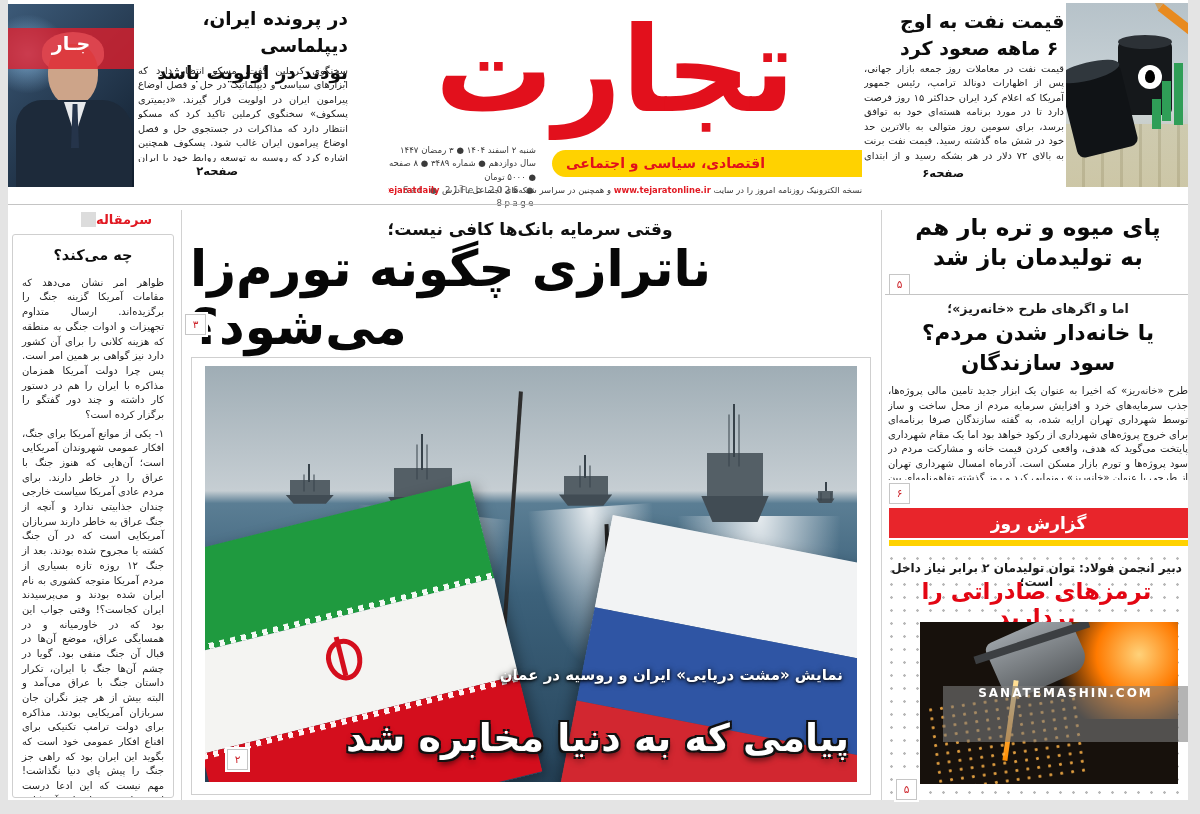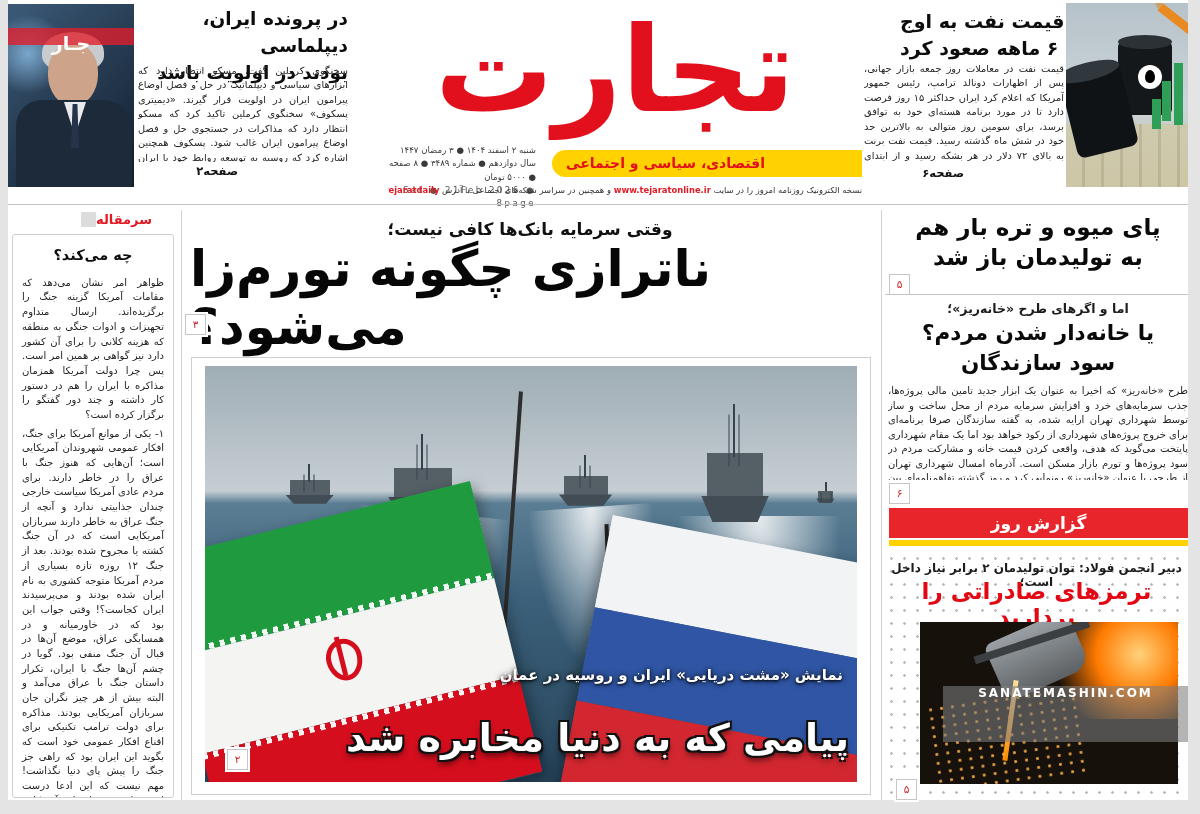--- a/index.html
+++ b/index.html
@@ -17,21 +17,21 @@
   .vrule{position:absolute;background:#d2d2d2;width:1px;}
 
   
   #peskov-photo{left:8px;top:4px;width:126px;height:183px;background:linear-gradient(135deg,#3c5a78 0%,#24384e 55%,#101d2c 100%);overflow:hidden;}
   #peskov-bokeh{left:-20px;top:10px;width:80px;height:80px;border-radius:50%;background:radial-gradient(circle,rgba(140,190,230,.8),rgba(140,190,230,0) 70%);}
   #peskov-hair{left:34px;top:28px;width:62px;height:40px;border-radius:50% 50% 40% 40%;background:#c9ccce;}
   #peskov-face{left:40px;top:40px;width:50px;height:62px;border-radius:46% 46% 52% 52%;background:#cda489;}
   #peskov-suit{left:8px;top:96px;width:116px;height:90px;border-radius:26px 30px 0 0;background:#1d2a3a;}
   #peskov-shirt{left:56px;top:98px;width:22px;height:34px;background:#e8eaec;clip-path:polygon(0 0,100% 0,50% 100%);}
   #peskov-tie{left:63px;top:100px;width:8px;height:44px;background:#25344a;clip-path:polygon(20% 0,80% 0,100% 100%,0 100%);}
-  #jaar-watermark{left:0;top:24px;width:100%;height:17px;background:rgba(226,30,42,.78);color:#fff;
+  #jaar-watermark{left:0;top:24px;width:100%;height:41px;background:rgba(226,30,42,.78);color:#fff;
     font-weight:bold;font-size:19px;line-height:30px;text-align:center;letter-spacing:4px;}
   #tl-headline{left:138px;top:6px;width:210px;font-size:18.5px;font-weight:bold;line-height:1.45;color:#0d0d0d;}
   #tl-body{left:138px;top:64px;width:210px;height:98px;font-size:9.8px;line-height:1.48;color:#222;overflow:hidden;}
   #tl-page{left:138px;top:164px;width:100px;font-size:11.5px;font-weight:bold;color:#111;}
 
   
   #logo{left:365px;top:-14px;width:500px;height:168px;color:#e2101c;font-size:118px;font-weight:bold;
     text-align:center;line-height:168px;letter-spacing:-2px;text-shadow:2px 2px 0 #fff,-2px -2px 0 #fff;}
   #mast-dates{left:386px;top:144px;width:150px;font-size:8.6px;line-height:1.55;color:#3a3a3a;text-align:right;}
   #mast-date-en{letter-spacing:2.5px;color:#555;}

